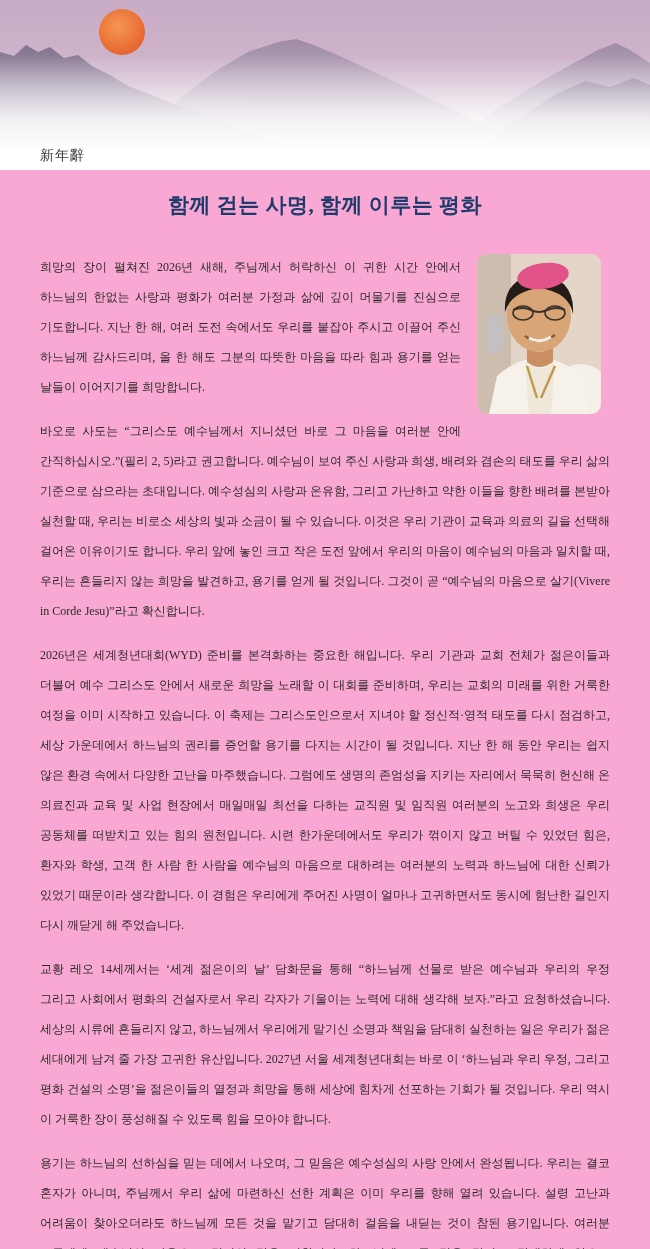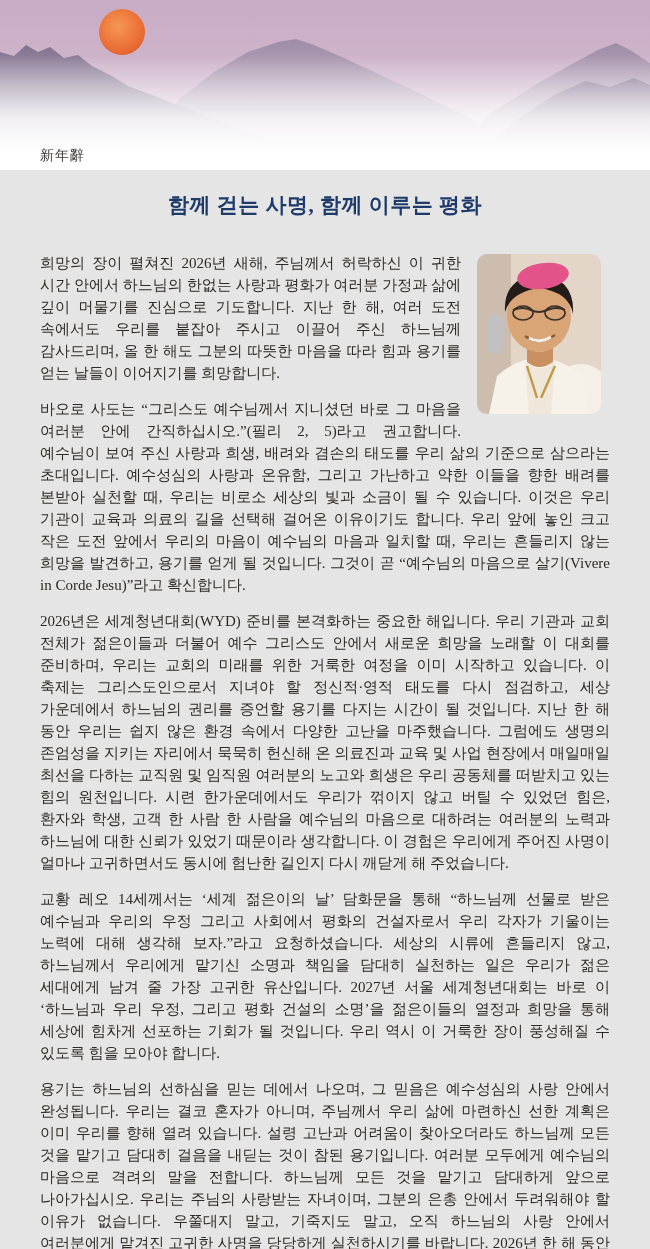--- a/index.html
+++ b/index.html
@@ -1,20 +1,20 @@
 <!DOCTYPE html>
 <html lang="ko"><head>
 <meta charset="utf-8">
 <style>
   html, body { margin: 0; padding: 0; background: #ffffff; }
   .page {
     position: relative;
     width: 650px;
     height: 1249px;
-    background: #e5e5e5;
+    background: #f9a8d4;
     overflow: hidden;
     font-family: "Liberation Serif", "DejaVu Serif", serif;
     color: #2d2a26;
   }
   
   .header-art {
     position: absolute;
     top: 0; left: 0;
     width: 650px; height: 170px;
     display: block;
@@ -36,22 +36,22 @@
     letter-spacing: 0.5px;
   }
   
   .body-text {
     position: absolute;
     top: 252px; left: 40px;
     width: 570px;
   }
   .body-text p {
     margin: 0 0 14px 0;
-    font-size: 15px;
-    line-height: 22px;
+    font-size: 12px;
+    line-height: 30px;
     text-align: justify;
     word-break: keep-all;
     text-justify: inter-character;
   }
   .portrait {
     float: right;
     width: 124px;
     height: 160px;
     margin: 2px 9px 12px 16px;
     border-radius: 10px;

